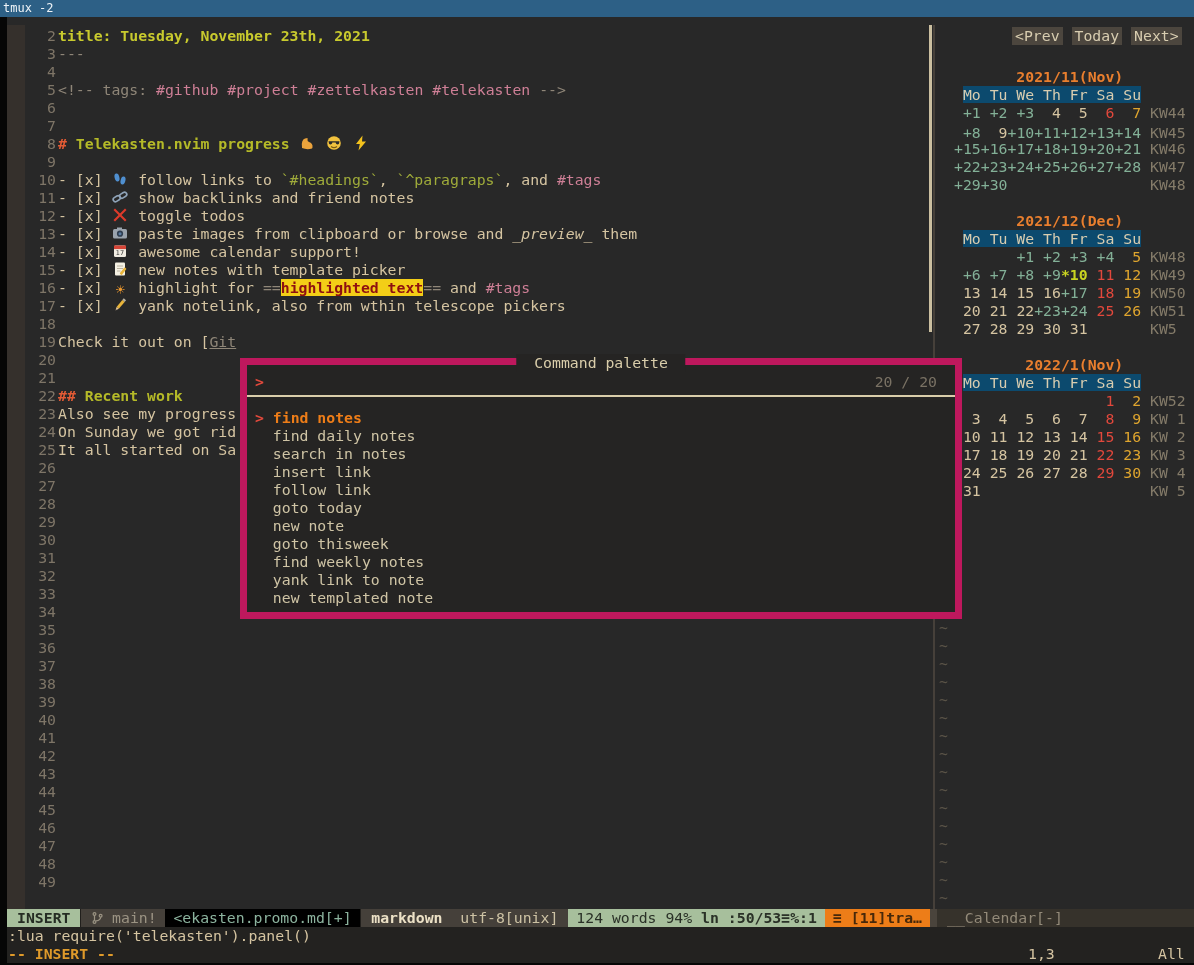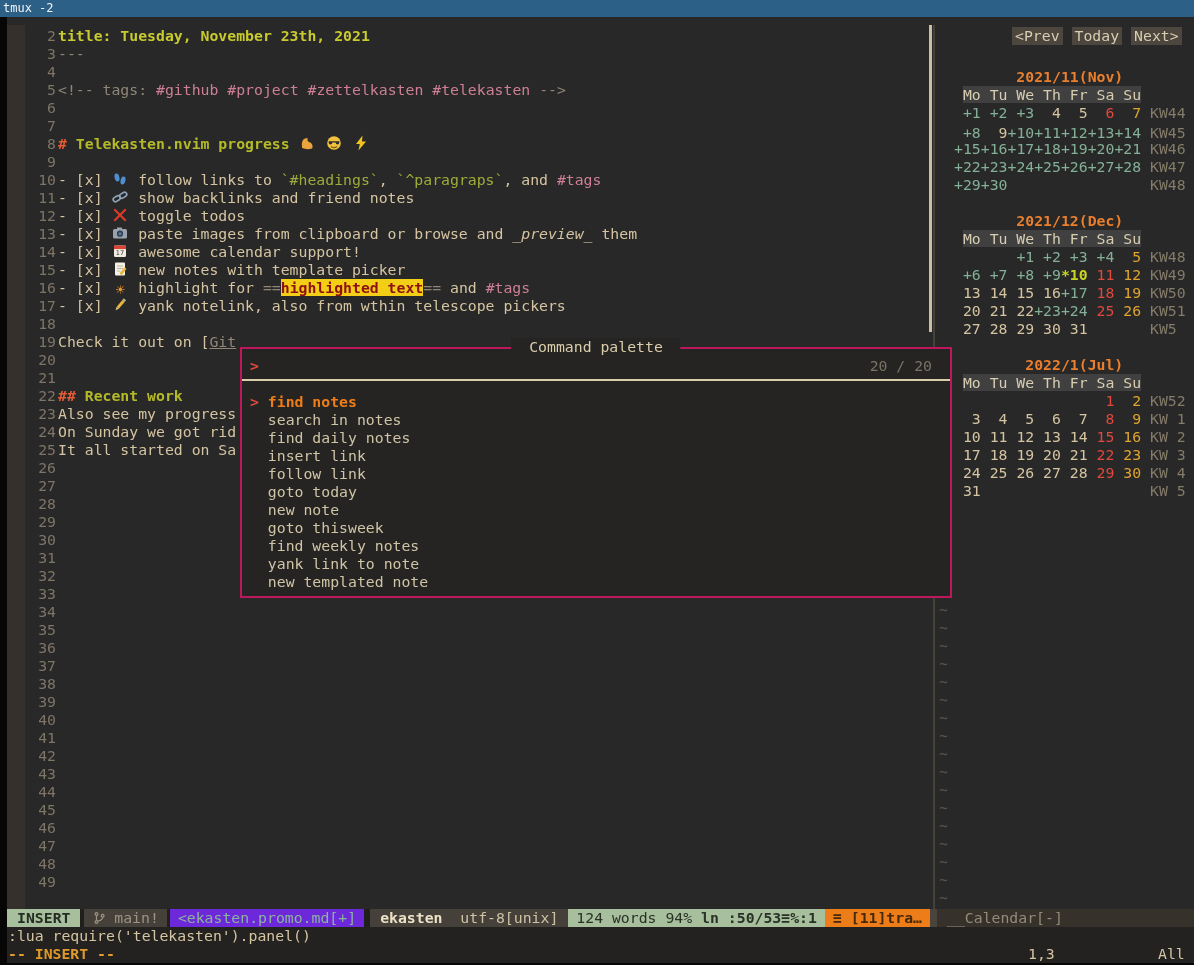--- a/index.html
+++ b/index.html
@@ -38,35 +38,35 @@
 
   
   .sep-line{left:933px;top:25px;width:2px;height:884px;background:#46403a;}
   .scrollbar{left:929px;top:25px;width:3px;height:307px;background:#cbbfa0;}
   .tilde{position:absolute;left:939px;width:20px;height:18px;color:#5a5347;
          font:14.8px/18px "DejaVu Sans Mono",monospace;}
 
   
   .cal-row{position:absolute;left:954px;font:14.8px/18px "DejaVu Sans Mono",monospace;white-space:pre;}
   .cal-title{color:#ea7f2e;font-weight:bold;}
-  .cal-headbg{background:#404040;color:#d8cdb0;}
+  .cal-headbg{background:#0c4a6e;color:#d8cdb0;}
   .cal-kw{color:#847b69;}
   .d-note{color:#83b097}
   .d-day{color:#d5c4a1}
   .d-sat{color:#e2483c}
   .d-sun{color:#dfa52e}
   .d-today{color:#c9d421;font-weight:bold}
   .d-e{color:transparent}
   .cal-nav{left:1012px;top:27px;display:flex;gap:9px;}
   .cal-nav span{background:#4c463e;color:#d8cdb0;font:14.8px/18px "DejaVu Sans Mono",monospace;
                 padding:0 3px;cursor:default;}
 
   
-  .palette{left:240px;top:347px;width:708px;height:247px;background:#252423;
-           border:2px solid #be185d;z-index:5;text-decoration:underline;}
+  .palette{left:240px;top:358px;width:708px;height:247px;background:#252423;
+           border:7px solid #be185d;z-index:5;text-decoration:underline;}
   .palette-title{position:absolute;left:50%;top:-11px;transform:translateX(-50%);
                  background:#252423;padding:0 9px;color:#d9cdaa;
                  font:14.8px/18px "DejaVu Sans Mono",monospace;white-space:pre;}
   .palette-promptrow{position:absolute;left:0;top:2px;width:100%;height:30px;
                      border-bottom:2px solid #d9cdaa;box-sizing:border-box;}
   .palette-prompt{position:absolute;left:8px;top:6px;color:#e1493c;font-weight:bold;
                   font:bold 14.8px/18px "DejaVu Sans Mono",monospace;}
   .palette-count{position:absolute;right:18px;top:6px;color:#7a7264;
                  font:14.8px/18px "DejaVu Sans Mono",monospace;}
   .palette-list{position:absolute;left:0;top:44px;width:100%;}
@@ -74,21 +74,21 @@
                 color:#cfc4a5;padding-left:8px;}
   .palette-item .ptr{color:#e1493c;font-weight:bold;}
   .palette-item.sel .lbl{color:#ee7d18;font-weight:bold;}
 
   
   .statusline{left:7px;top:909px;width:923px;height:18px;display:flex;align-items:stretch;
               background:#211f1c;font:14.8px/18px "DejaVu Sans Mono",monospace;white-space:pre;}
   .seg{display:flex;align-items:center;}
   .seg-mode{background:#a7bf9c;color:#252c23;font-weight:bold;padding:0 10px;}
   .seg-git{background:#45403a;color:#9b9383;padding:0 8px;gap:5px;}
-  .seg-file{background:#6d28d9;color:#8cb39e;padding:8px 8px;}
+  .seg-file{background:#000000;color:#8cb39e;padding:8px 8px;}
   .seg-ft{background:#45403a;padding:0 10px;}
   .seg-ft .ft{color:#ece1c6;font-weight:bold;}
   .seg-ft .enc{color:#cdc2a4;}
   .seg-words{background:#a7bf9c;color:#2a3127;padding:0 8px;}
   .seg-words .loc{font-weight:bold;}
   .seg-buf{background:#ed7d18;color:#46280a;font-weight:bold;padding:0 8px;}
   .spacer6{width:6px;} .spacer12{width:12px;} .grow{flex:1;}
   .sl-gap-piece{left:930px;top:909px;width:7px;height:18px;background:#4a443c;}
   .cal-statusline{left:937px;top:909px;width:257px;height:18px;background:#36322b;
                   color:#938a79;font:14.8px/18px "DejaVu Sans Mono",monospace;white-space:pre;
@@ -389,40 +389,40 @@
     <div class="cal-row" style="top: 140px;"><span class="d-note">+15</span><span class="d-note">+16</span><span class="d-note">+17</span><span class="d-note">+18</span><span class="d-note">+19</span><span class="d-note">+20</span><span class="d-note">+21</span><span class="cal-kw"> KW46</span></div>
     <div class="cal-row" style="top: 158px;"><span class="d-note">+22</span><span class="d-note">+23</span><span class="d-note">+24</span><span class="d-note">+25</span><span class="d-note">+26</span><span class="d-note">+27</span><span class="d-note">+28</span><span class="cal-kw"> KW47</span></div>
     <div class="cal-row" style="top: 176px;"><span class="d-note">+29</span><span class="d-note">+30</span><span class="d-e">   </span><span class="d-e">   </span><span class="d-e">   </span><span class="d-e">   </span><span class="d-e">   </span><span class="cal-kw"> KW48</span></div>
     <div class="cal-row cal-title" style="top: 212px;">       2021/12(Dec)</div>
     <div class="cal-row" style="top: 230px;"><span> </span><span class="cal-headbg">Mo Tu We Th Fr Sa Su</span></div>
     <div class="cal-row" style="top: 248px;"><span class="d-e">   </span><span class="d-e">   </span><span class="d-note"> +1</span><span class="d-note"> +2</span><span class="d-note"> +3</span><span class="d-note"> +4</span><span class="d-sun">  5</span><span class="cal-kw"> KW48</span></div>
     <div class="cal-row" style="top: 266px;"><span class="d-note"> +6</span><span class="d-note"> +7</span><span class="d-note"> +8</span><span class="d-note"> +9</span><span class="d-today">*10</span><span class="d-sat"> 11</span><span class="d-sun"> 12</span><span class="cal-kw"> KW49</span></div>
     <div class="cal-row" style="top: 284px;"><span class="d-day"> 13</span><span class="d-day"> 14</span><span class="d-day"> 15</span><span class="d-day"> 16</span><span class="d-note">+17</span><span class="d-sat"> 18</span><span class="d-sun"> 19</span><span class="cal-kw"> KW50</span></div>
     <div class="cal-row" style="top: 302px;"><span class="d-day"> 20</span><span class="d-day"> 21</span><span class="d-day"> 22</span><span class="d-note">+23</span><span class="d-note">+24</span><span class="d-sat"> 25</span><span class="d-sun"> 26</span><span class="cal-kw"> KW51</span></div>
     <div class="cal-row" style="top: 320px;"><span class="d-day"> 27</span><span class="d-day"> 28</span><span class="d-day"> 29</span><span class="d-day"> 30</span><span class="d-day"> 31</span><span class="d-e">   </span><span class="d-e">   </span><span class="cal-kw"> KW5</span></div>
-    <div class="cal-row cal-title" style="top: 356px;">        2022/1(Jul)</div>
+    <div class="cal-row cal-title" style="top: 356px;">        2022/1(Nov)</div>
     <div class="cal-row" style="top: 374px;"><span> </span><span class="cal-headbg">Mo Tu We Th Fr Sa Su</span></div>
     <div class="cal-row" style="top: 392px;"><span class="d-e">   </span><span class="d-e">   </span><span class="d-e">   </span><span class="d-e">   </span><span class="d-e">   </span><span class="d-sat">  1</span><span class="d-sun">  2</span><span class="cal-kw"> KW52</span></div>
     <div class="cal-row" style="top: 410px;"><span class="d-day">  3</span><span class="d-day">  4</span><span class="d-day">  5</span><span class="d-day">  6</span><span class="d-day">  7</span><span class="d-sat">  8</span><span class="d-sun">  9</span><span class="cal-kw"> KW 1</span></div>
     <div class="cal-row" style="top: 428px; text-align: center;"><span class="d-day"> 10</span><span class="d-day"> 11</span><span class="d-day"> 12</span><span class="d-day"> 13</span><span class="d-day"> 14</span><span class="d-sat"> 15</span><span class="d-sun"> 16</span><span class="cal-kw"> KW 2</span></div>
     <div class="cal-row" style="top: 446px;"><span class="d-day"> 17</span><span class="d-day"> 18</span><span class="d-day"> 19</span><span class="d-day"> 20</span><span class="d-day"> 21</span><span class="d-sat"> 22</span><span class="d-sun"> 23</span><span class="cal-kw"> KW 3</span></div>
     <div class="cal-row" style="top: 464px;"><span class="d-day"> 24</span><span class="d-day"> 25</span><span class="d-day"> 26</span><span class="d-day"> 27</span><span class="d-day"> 28</span><span class="d-sat"> 29</span><span class="d-sun"> 30</span><span class="cal-kw"> KW 4</span></div>
     <div class="cal-row" style="top: 482px;"><span class="d-day"> 31</span><span class="d-e">   </span><span class="d-e">   </span><span class="d-e">   </span><span class="d-e">   </span><span class="d-e">   </span><span class="d-e">   </span><span class="cal-kw"> KW 5</span></div>
   </div>
 
 <div class="abs palette">
   <div class="palette-title"> Command palette </div>
   <div class="palette-promptrow">
     <span class="palette-prompt">&gt;</span>
     <span class="palette-count">20 / 20</span>
   </div>
   <div class="palette-list">
       <div class="palette-item sel"><span class="ptr">&gt; </span><span class="lbl">find notes</span></div>
+      <div class="palette-item"><span class="ptr">  </span><span class="lbl">find daily notes</span></div>
       <div class="palette-item"><span class="ptr">  </span><span class="lbl">search in notes</span></div>
-      <div class="palette-item"><span class="ptr">  </span><span class="lbl">find daily notes</span></div>
       <div class="palette-item"><span class="ptr">  </span><span class="lbl">insert link</span></div>
       <div class="palette-item"><span class="ptr">  </span><span class="lbl">follow link</span></div>
       <div class="palette-item"><span class="ptr">  </span><span class="lbl">goto today</span></div>
       <div class="palette-item"><span class="ptr">  </span><span class="lbl">new note</span></div>
       <div class="palette-item"><span class="ptr">  </span><span class="lbl">goto thisweek</span></div>
       <div class="palette-item"><span class="ptr">  </span><span class="lbl">find weekly notes</span></div>
       <div class="palette-item"><span class="ptr">  </span><span class="lbl">yank link to note</span></div>
       <div class="palette-item"><span class="ptr">  </span><span class="lbl">new templated note</span></div>
     </div>
 </div>
@@ -438,21 +438,21 @@
             <circle cx="11" cy="5.5" r="1.6"></circle>
             <path d="M4 5.1 V11 M11 7.1 Q11 10.5 5.8 11.3"></path>
           </g>
         </svg></span>
     <span>main!</span>
   </div>
   <div class="spacer6"></div>
   <div class="seg seg-file">&lt;ekasten.promo.md[+]</div>
   <div class="spacer12"></div>
   <div class="seg seg-ft">
-    <span class="ft">ekasten</span><span class="enc">&nbsp;&nbsp;<span>utf-8[unix]</span></span>
+    <span class="ft">markdown</span><span class="enc">&nbsp;&nbsp;<span>utf-8[unix]</span></span>
   </div>
   <div class="grow"></div>
   <div class="seg seg-words">
     <span>124 words</span>&nbsp;<span>94%</span>&nbsp;<span class="loc">ln :50/53≡%:1</span>
   </div>
   <div class="seg seg-buf">≡ [11]tra…</div>
 </div>
 <div class="abs sl-gap-piece"></div>
 <div class="abs cal-statusline">__Calendar[-]</div>
 

